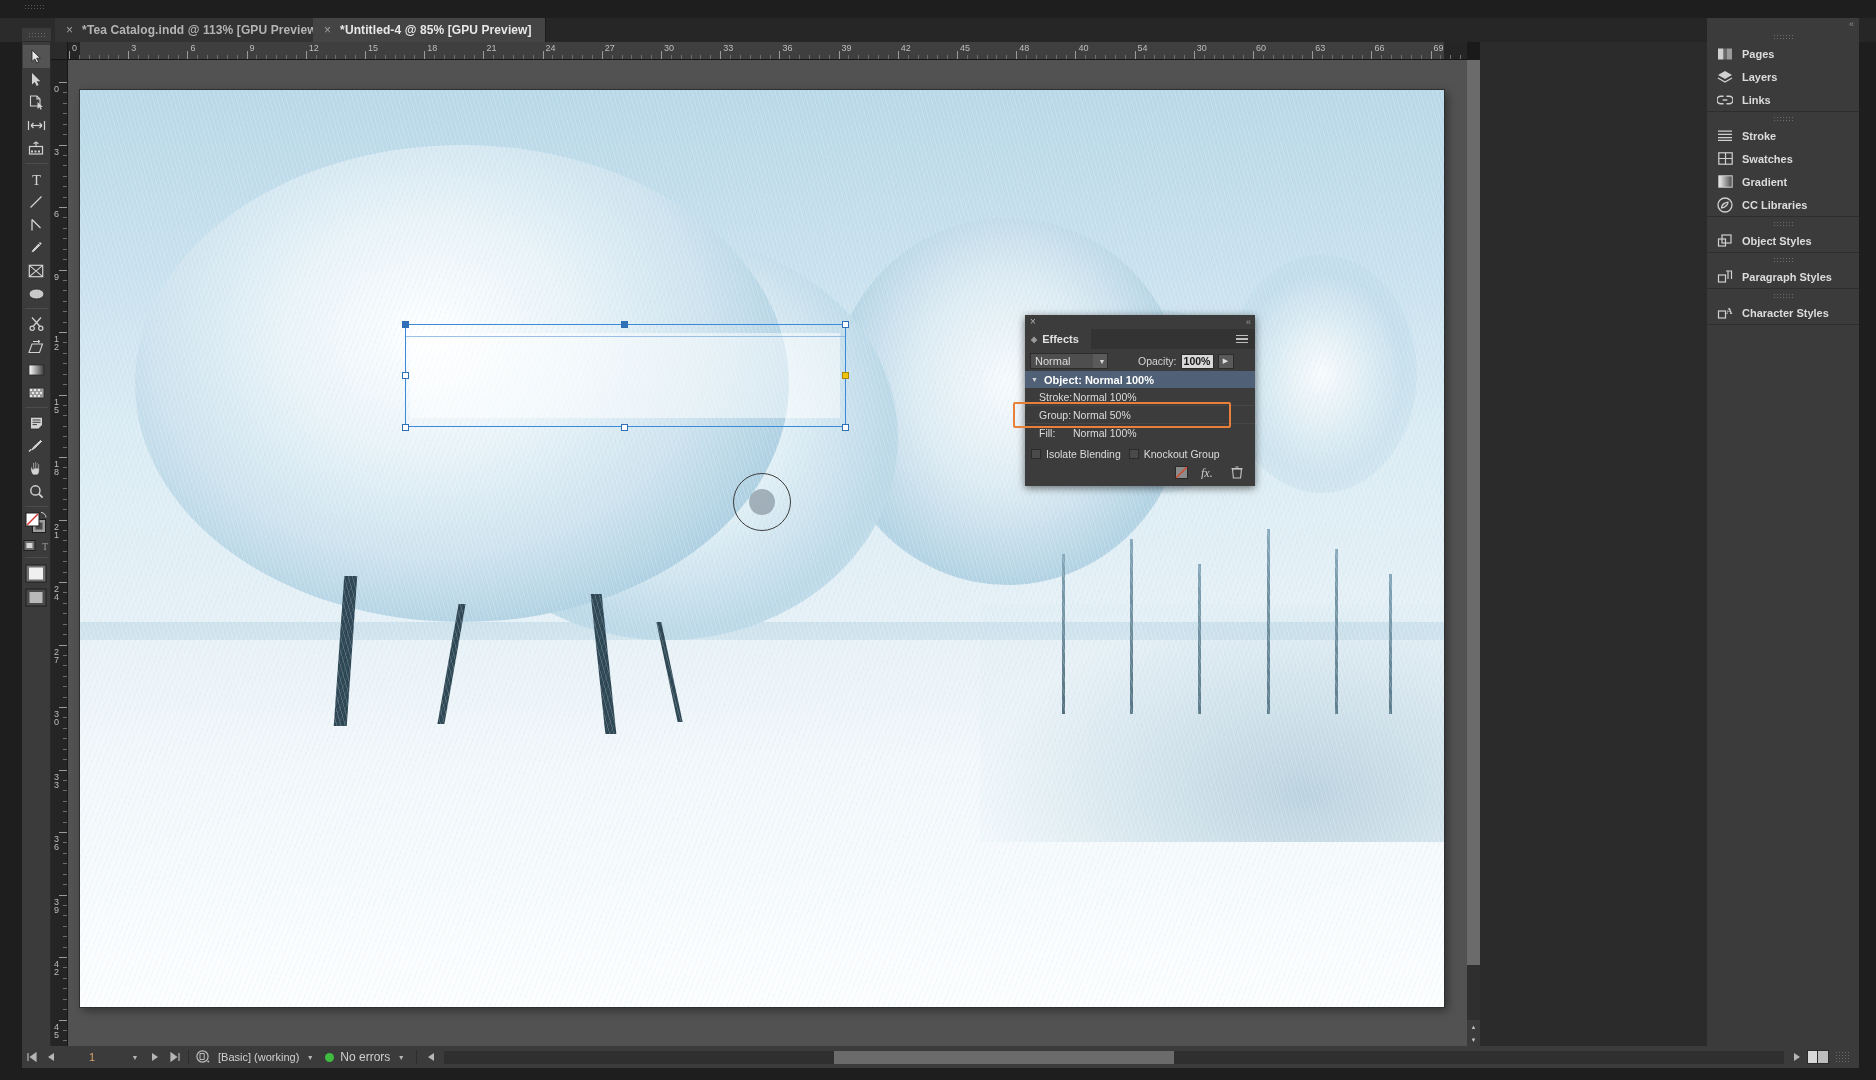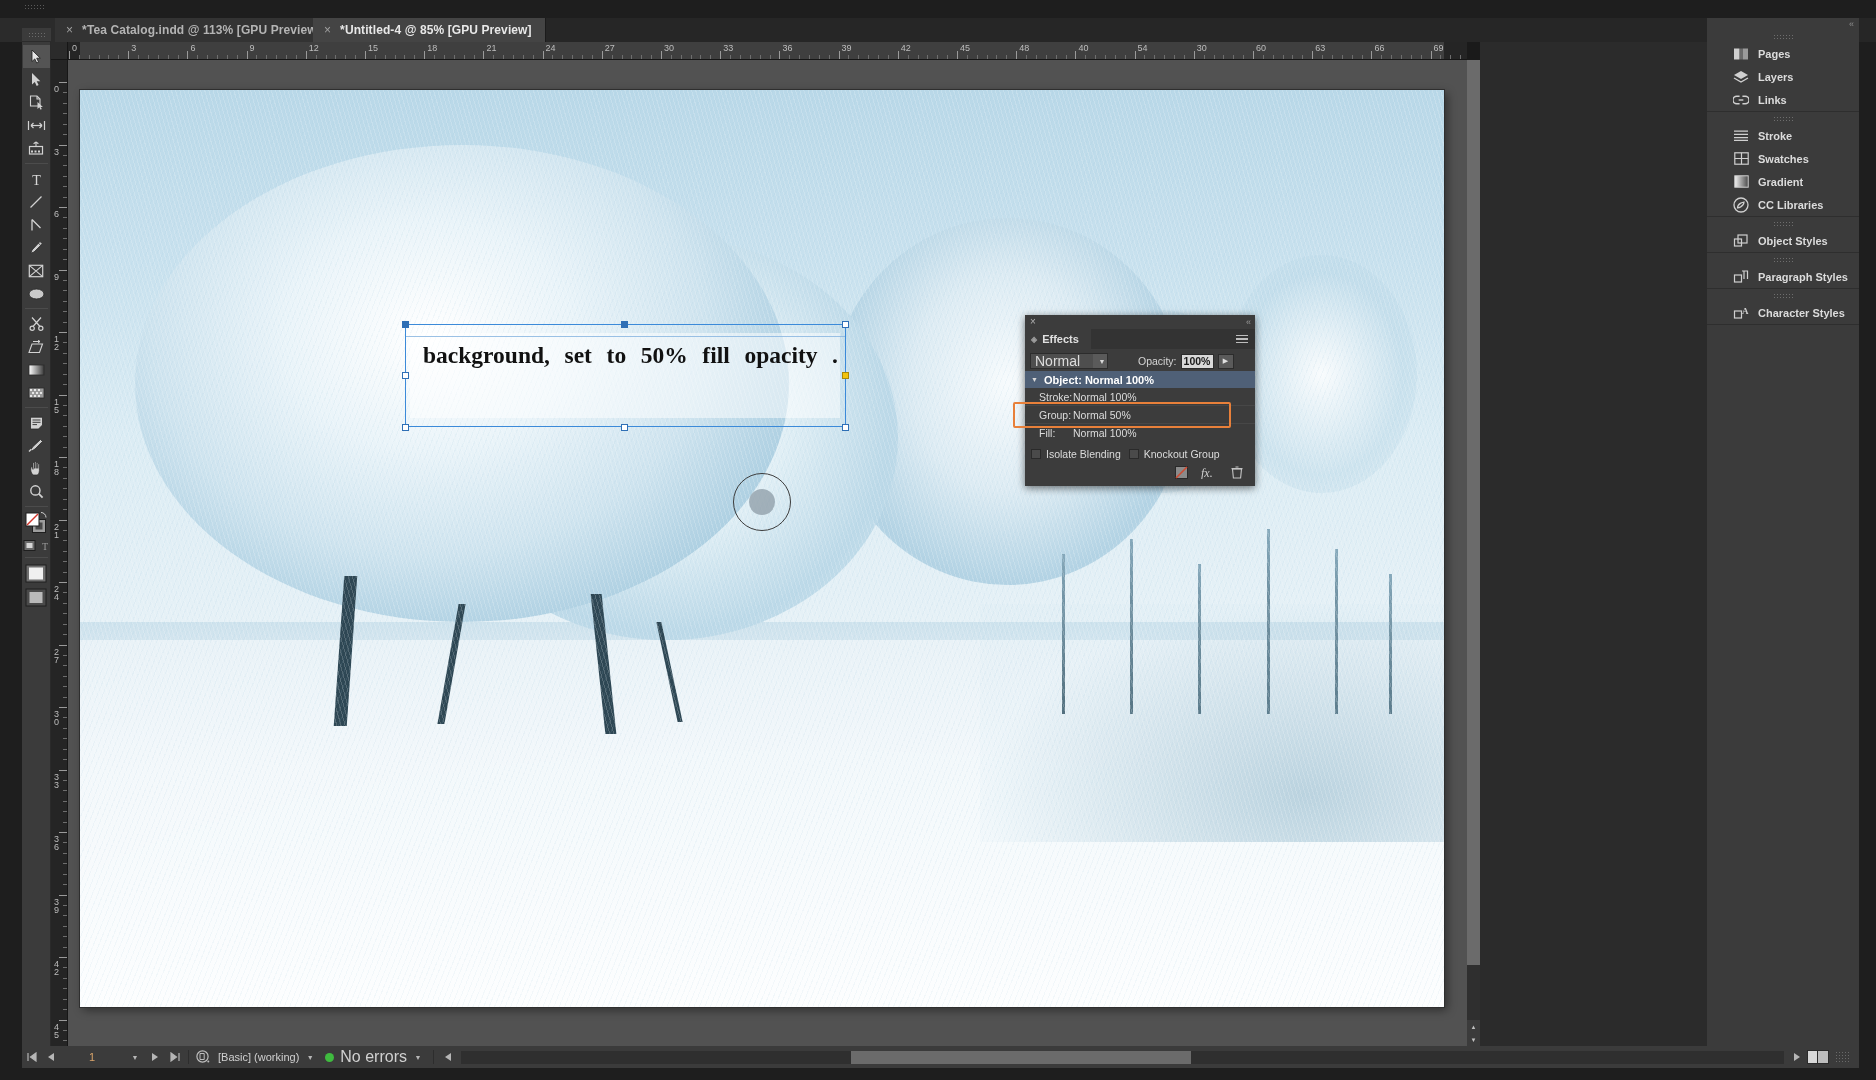--- a/index.html
+++ b/index.html
@@ -108,21 +108,21 @@
   #fxTitleBar .cc { font-size:9px; color:#9a9a9a; letter-spacing:-1px; }
   #fxTabRow { height:20px; background:#333333; display:flex; align-items:center; }
   #fxTab { height:20px; background:#3c3c3c; display:flex; align-items:center; gap:5px;
            padding:0 12px 0 6px; font-size:11px; font-weight:bold; color:#e0e0e0; }
   #fxTab .diamond { font-size:8px; color:#9e9e9e; }
   #fxMenu { margin-left:auto; margin-right:7px; display:flex; flex-direction:column; gap:2px; }
   #fxMenu i { display:block; width:12px; height:1.5px; background:#bdbdbd; }
   #fxBlendRow { height:22px; display:flex; align-items:center; padding:2px 5px 0 5px; gap:4px; }
   #blendSel { width:78px; height:16px; background:#4e4e4e; border:1px solid #2c2c2c; display:flex;
               align-items:center; justify-content:space-between; }
-  #blendSel span { font-size:14px; color:#dcdcdc; padding-left:4px; }
+  #blendSel span { font-size:11px; color:#dcdcdc; padding-left:4px; }
   #blendSel .arrow { width:14px; height:14px; background:#5a5a5a; display:flex; align-items:center;
                      justify-content:center; font-size:7px; color:#d8d8d8; }
   .opLabel { margin-left:26px; font-size:10.5px; color:#d5d5d5; }
   #opField { width:33px; height:15px; background:#d9d9d9; border:1px solid #2c2c2c; color:#1a1a1a;
              font-size:10.5px; display:flex; align-items:center; justify-content:center; font-weight:bold; }
   #opArrow { width:16px; height:15px; background:#5a5a5a; border:1px solid #2c2c2c; display:flex;
              align-items:center; justify-content:center; font-size:7px; color:#e0e0e0; }
   #fxObjRow { height:17px; background:#4f6077; display:flex; align-items:center; gap:6px; padding-left:6px;
               font-size:11px; font-weight:bold; color:#ffffff; }
   #fxObjRow .tri { font-size:7px; color:#d8d8d8; }
@@ -139,34 +139,34 @@
   #fxBtns { height:24px; display:flex; align-items:center; justify-content:flex-end; gap:13px; padding-right:12px; }
 
   
   #dock { position:absolute; left:1707px; top:18px; width:152px; height:1042px; background:#3b3b3b; }
   #dockTop { height:12px; display:flex; align-items:center; justify-content:flex-end; padding-right:6px; }
   #dockTop .cc { font-size:9px; color:#8e8e8e; letter-spacing:-1px; }
   .dockGroup { border-bottom:1px solid #2e2e2e; }
   .dgrab { height:12px; display:flex; align-items:center; justify-content:center; }
   .dgrab .d { width:20px; height:5px; background-image:radial-gradient(#6e6e6e 35%, transparent 36%);
               background-size:3px 3px; }
-  .dockItem { height:23px; display:flex; align-items:center; gap:9px; padding-left:26px;
+  .dockItem { height:23px; display:flex; align-items:center; gap:9px; padding-left:10px;
               font-size:11px; font-weight:bold; color:#dcdcdc; }
   .dockItem .ico { width:16px; height:16px; display:flex; align-items:center; justify-content:center; }
 
   
   #status { position:absolute; left:22px; top:1046px; width:1837px; height:22px; background:#3b3b3b;
             display:flex; align-items:center; }
   .sbtn { width:19px; height:22px; display:flex; align-items:center; justify-content:center; color:#b6b6b6; }
   #pagenum { width:64px; text-align:center; font-size:11px; color:#d8a36a; }
   .sdrop { width:22px; display:flex; align-items:center; justify-content:center; font-size:7px; color:#b6b6b6; }
   .sSepV { width:1px; height:14px; background:#2d2d2d; margin:0 4px; }
   #basicLabel { font-size:11px; color:#d0d0d0; padding-left:6px; }
   #errDot { width:9px; height:9px; border-radius:50%; background:#3fbb3f; margin-left:4px; }
-  #noErrors { font-size:16px; color:#d0d0d0; margin-left:6px;text-align:right; }
+  #noErrors { font-size:12px; color:#d0d0d0; margin-left:6px;text-align:right; }
   #hscrollWrap { flex:1; height:14px; margin:0 4px; display:flex; align-items:center; }
   #hscrollTrack { flex:1; height:13px; background:#2f2f2f; position:relative; }
   #hscrollThumb { position:absolute; left:390px; top:0; width:340px; height:13px; background:#6b6b6b; }
   #vscroll { position:absolute; left:1467px; top:60px; width:13px; height:986px; background:#2f2f2f; }
   #vscrollThumb { position:absolute; left:0; top:0; width:13px; height:905px; background:#6b6b6b; }
   .scrArrow { position:absolute; left:0; width:13px; height:13px; background:#3b3b3b; display:flex;
               align-items:center; justify-content:center; font-size:6px; color:#c0c0c0; }
   #rightStrip { position:absolute; left:1480px; top:42px; width:227px; height:1026px; background:#2b2b2b; }
   #outerFrameTop { position:absolute; left:0; top:0; width:1876px; height:18px; background:#1e1e1e; }
   #outerLeft { position:absolute; left:0; top:18px; width:22px; height:1062px; background:#1e1e1e; }
@@ -681,21 +681,20 @@
         <div class="bgtree" style="left:92%; height:165px;"></div>
         <div class="bgtree" style="left:96%; height:140px;"></div>
 
         <div class="reeds"></div>
         <div class="grain"></div>
       </div>
 
       <div id="textframe">
         <div id="tfbg"></div>
         <div id="tftext">
-          <span class="ln2" style="text-align:justify; text-align-last:justify;">background, set to 50% fill opacity .</span>
         </div>
       </div>
       <div id="innerline"></div>
       <div id="selbox"></div>
       <div class="hnd blue" style="left:322px; top:231px;"></div>
       <div class="hnd blue" style="left:541px; top:231px;"></div>
       <div class="hnd" style="left:762px; top:231px;"></div>
       <div class="hnd yellow" style="left:762px; top:282px;"></div>
       <div class="hnd" style="left:762px; top:334px;"></div>
       <div class="hnd" style="left:322px; top:282px;"></div>

